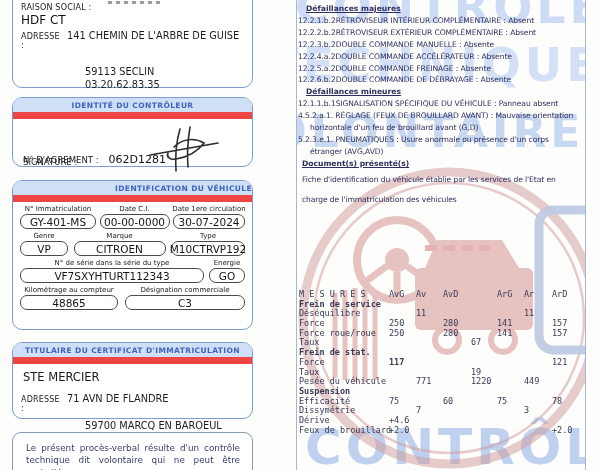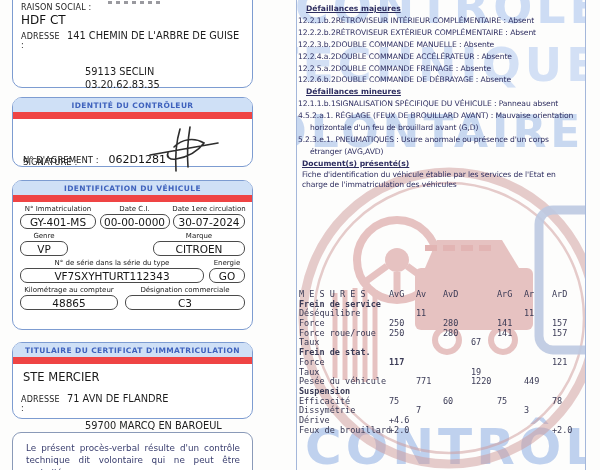--- a/index.html
+++ b/index.html
@@ -65,21 +65,21 @@
   .wm2{left:-30px;top:38px;font-size:46px;color:#d3e0f5;}
   .wm3{left:-65px;top:106px;font-size:44px;color:#c8d8f0;}
   .wm4{left:8px;top:418px;font-size:50px;color:#bfd1ee;}
   .stamp-svg{position:absolute;left:0;top:148px;z-index:0;}
 
   .defects{position:absolute;top:3px;left:1px;width:285px;z-index:1;}
   .fault-header{font-weight:bold;text-decoration:underline;margin-left:8px;
     font-size:7.6px;line-height:11.9px;color:#2e2e60;}
   .fault-line{font-size:7.6px;line-height:11.9px;color:#2e2e60;
     padding-left:12px;text-indent:-12px;letter-spacing:-.1px;}
-  .doc-text{font-size:7.6px;line-height:10px;color:#2e2e60;padding-left:4px;letter-spacing:-.1px;}
+  .doc-text{font-size:7.6px;line-height:20px;color:#2e2e60;padding-left:4px;letter-spacing:-.1px;}
 
   .measures{position:absolute;left:0;top:289px;width:288px;z-index:1;
     font-family:"DejaVu Sans Mono",monospace;color:#3a3a55;}
   .m-row{position:relative;height:9.7px;font-size:8.5px;white-space:pre;}
   .m-label{position:absolute;left:2px;top:0;}
   .m-title{letter-spacing:0;}
   .m-bold{font-weight:bold;}
   .m-val{position:absolute;top:0;}
   .m-head{}
 </style>
@@ -108,21 +108,21 @@
         <span>N° D'AGREMENT :</span><span class="ctl-val">062D1281</span>
       </div>
       <div class="ctl-sig-lbl">SIGNATURE :</div>
       <svg class="sig-svg" width="84" height="54" viewBox="0 0 84 54">
         <path d="M34 8 C31 18 29 34 30 50 M44 6 C42 18 41 34 42 46 M28 26 C36 18 48 16 58 22 C52 30 42 36 30 38 C24 39 20 36 22 32 M4 34 L72 22" fill="none" stroke="#2d2d2d" stroke-width="1.6" stroke-linecap="round"></path>
       </svg>
     </div>
   </div>
 
   <div class="box vehicle-box">
-    <div class="box-header" style="margin:0 -7px;">IDENTIFICATION DU VÉHICULE</div>
+    <div class="box-header" style="margin:0 -7px;text-align:right;">IDENTIFICATION DU VÉHICULE</div>
     <div class="vrow">
       <div class="field" style="width:76px">
         <div class="f-label">N° Immatriculation</div>
         <div class="f-value">GY-401-MS</div>
       </div>
       <div class="field" style="width:70px">
         <div class="f-label">Date C.I.</div>
         <div class="f-value">00-00-0000</div>
       </div>
       <div class="field" style="width:72px">
@@ -131,20 +131,24 @@
       </div>
     </div>
     <div class="vrow">
       <div class="field" style="width:48px">
         <div class="f-label">Genre</div>
         <div class="f-value">VP</div>
       </div>
       <div class="field" style="width:92px">
         <div class="f-label">Marque</div>
         <div class="f-value">CITROEN</div>
+      </div>
+      <div class="field" style="width:74px">
+        <div class="f-label">Type</div>
+        <div class="f-value">M10CTRVP192</div>
       </div>
     </div>
     <div class="vrow">
       <div class="field" style="width:184px">
         <div class="f-label">N° de série dans la série du type</div>
         <div class="f-value">VF7SXYHTURT112343</div>
       </div>
       <div class="field" style="width:36px">
         <div class="f-label">Energie</div>
         <div class="f-value">GO</div>

